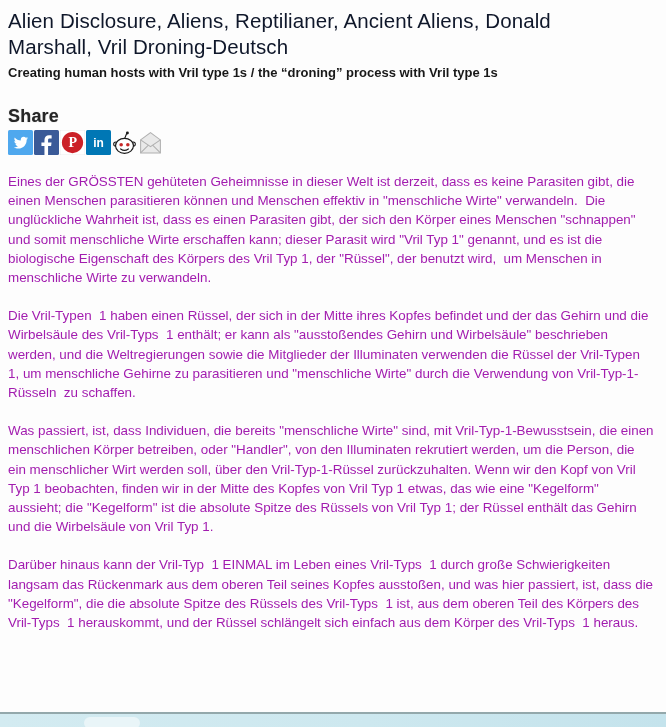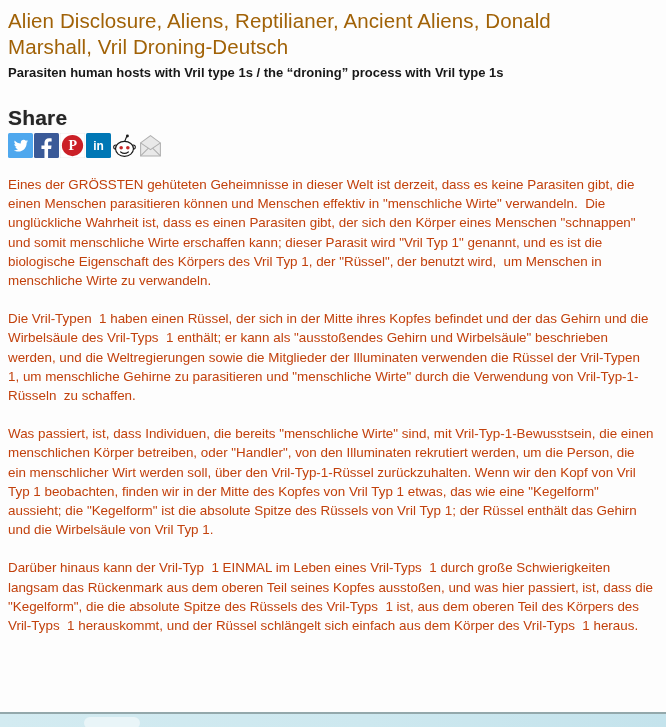--- a/index.html
+++ b/index.html
@@ -12,35 +12,35 @@
     font-family: "Liberation Sans", sans-serif;
     color: #1c1c1c;
   }
   .page {
     padding: 6px 10px 0 8px;
   }
   .page-title {
     font-size: 20.5px;
     line-height: 26px;
     font-weight: 400;
-    color: #a16207;
+    color: #0f172a;
     margin: 2px 0 5px 0;
     max-width: 600px;
     letter-spacing: 0.1px;
   }
   .page-subtitle {
     font-size: 13px;
     line-height: 16px;
     font-weight: 700;
     color: #181818;
     margin: 0 0 0 0;
   }
   .share-section { margin-top: 25px; }
   .share-label {
-    font-size: 21px;
+    font-size: 18px;
     font-weight: 700;
     color: #262626;
     letter-spacing: 0.2px;
     text-shadow: 0 0 1px rgba(0,0,0,0.35);
   }
   .share-icons {
     margin-top: 3px;
     display: flex;
     align-items: center;
     gap: 1px;
@@ -50,21 +50,21 @@
     width: 25px;
     height: 25px;
     line-height: 0;
   }
   .share-icons svg { width: 25px; height: 25px; }
   .article { margin-top: 17px; max-width: 653px; }
   .article p {
     font-size: 13.4px;
     line-height: 19.2px;
     margin: 0 0 19px 0;
-    color: #c2410c;
+    color: #a21caf;
     white-space: pre-wrap;
   }
   .bottom-bar {
     position: absolute;
     left: 0;
     right: 0;
     bottom: 0;
     height: 13px;
     background: linear-gradient(90deg, #d3ebf1 0%, #cde8ef 55%, #c4e3ec 100%);
     border-top: 2px solid #93a8ab;
@@ -79,21 +79,21 @@
     background: #e9f5f8;
   }
 </style>
 </head>
 <body>
 
 <div class="page">
 
   <h1 class="page-title">Alien Disclosure, Aliens, Reptilianer, Ancient Aliens, Donald Marshall, Vril Droning-Deutsch</h1>
 
-  <div class="page-subtitle">Parasiten human hosts with Vril type 1s / the “droning” process with Vril type 1s</div>
+  <div class="page-subtitle">Creating human hosts with Vril type 1s / the “droning” process with Vril type 1s</div>
 
   <div class="share-section">
     <div class="share-label">Share</div>
     <div class="share-icons">
 
       <a href="#">
         <svg viewBox="0 0 24 24">
           <rect width="24" height="24" rx="1.5" fill="#4fa8ee"></rect>
           <path fill="#ffffff" d="M19.3 7.9c-.5.23-1.05.38-1.62.45.58-.35 1.03-.9 1.24-1.56-.55.32-1.15.56-1.8.68-.51-.55-1.25-.9-2.06-.9-1.56 0-2.82 1.27-2.82 2.83 0 .22.02.44.07.64-2.35-.12-4.43-1.24-5.82-2.95-.24.42-.38.9-.38 1.42 0 .98.5 1.85 1.26 2.35-.46-.01-.9-.14-1.28-.35v.04c0 1.37.97 2.51 2.27 2.77-.24.07-.49.1-.75.1-.18 0-.36-.02-.53-.05.36 1.12 1.4 1.94 2.64 1.96-.97.76-2.19 1.21-3.51 1.21-.23 0-.45-.01-.67-.04 1.25.8 2.73 1.27 4.32 1.27 5.18 0 8.02-4.3 8.02-8.02v-.37c.55-.4 1.03-.9 1.42-1.48z"></path>
         </svg>

